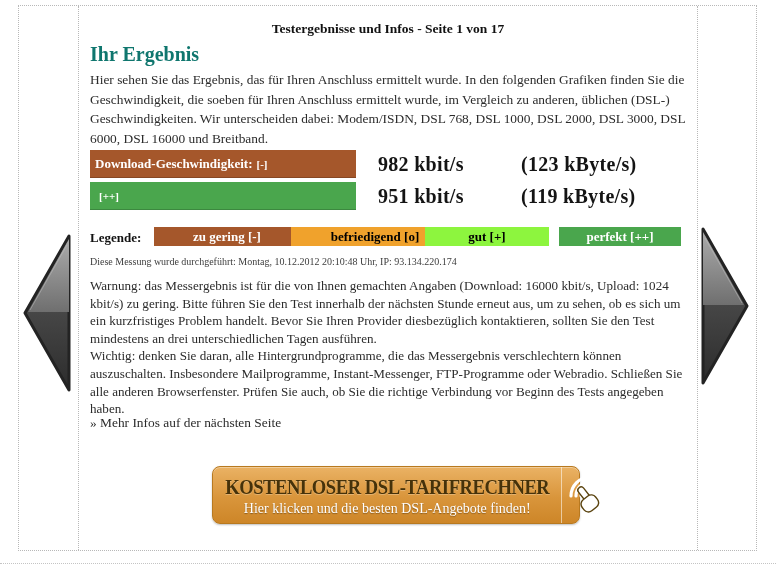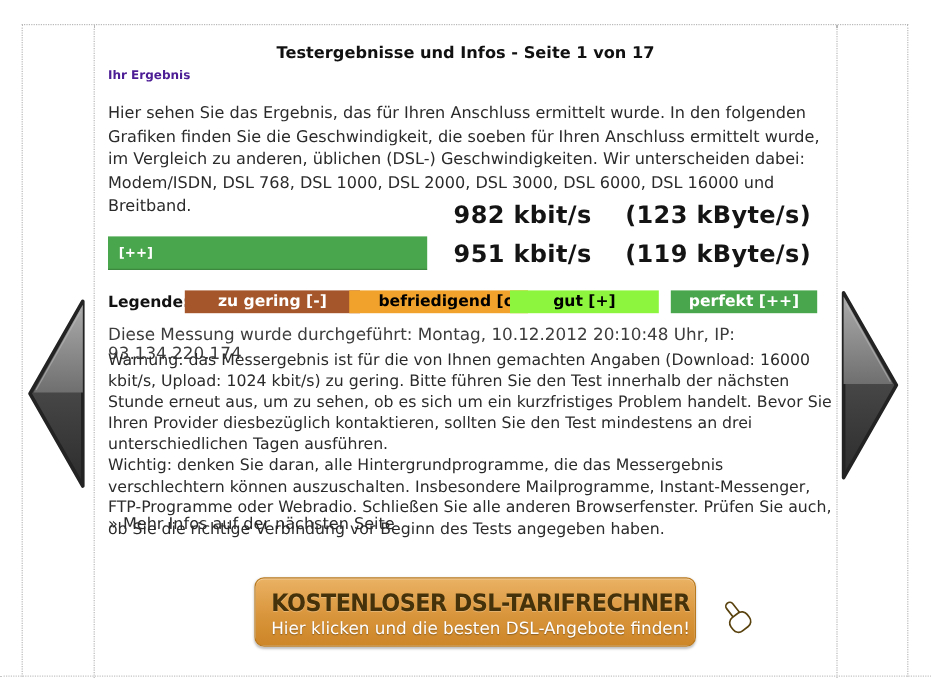--- a/index.html
+++ b/index.html
@@ -1,49 +1,49 @@
 <!DOCTYPE html>
 <html><head>
 <meta charset="utf-8">
 <style>
   html,body{margin:0;padding:0;background:#fff;}
   .page{position:relative;width:776px;height:565px;background:#fff;overflow:hidden;
         font-family:"DejaVu Sans","Liberation Sans",sans-serif;color:#2b2b2b;}
-  .board{position:absolute;left:18px;top:20px;width:739px;height:546px;
-         border:1px dotted #b8b8b8;box-sizing:border-box;}
+  .board{position:absolute;left:18px;top:5px;width:739px;height:546px;
+         border:1px dotted #b8b8b8;box-sizing:border-box;font-family:Liberation Serif, serif;}
   .col-left{position:absolute;left:0;top:0;width:59px;height:100%;}
   .col-right{position:absolute;right:0;top:0;width:60px;height:100%;}
   .content{position:absolute;left:59px;top:0;width:620px;height:100%;
            border-left:1px dotted #b8b8b8;border-right:1px dotted #b8b8b8;box-sizing:border-box;}
   .bottom-rule{position:absolute;left:0;top:563px;width:776px;border-top:1px dotted #c4c4c4;}
 
   .page-title{position:absolute;top:15px;left:0;width:100%;text-align:center;
               font-size:13.5px;font-weight:bold;color:#111;}
-  .section-heading{position:absolute;top:37px;left:11px;font-size:10px;font-weight:bold;color:#4c1d95;}
+  .section-heading{position:absolute;top:37px;left:11px;font-size:20px;font-weight:bold;color:#0f766e;}
   .intro{position:absolute;top:64px;left:11px;width:600px;font-size:13.4px;line-height:19.5px;color:#2b2b2b;}
 
   .bar{position:absolute;left:11px;width:266px;height:28px;box-sizing:border-box;
        display:flex;align-items:center;padding-left:5px;color:#fff;font-weight:bold;font-size:13px;
        border-bottom:1px solid rgba(0,0,0,0.18);}
   .bar .rating{font-size:11px;margin-left:4px;font-weight:bold;}
   .bar-download{top:144px;background:#a5572b;}
   .bar-upload{top:176px;background:#4aa64d;}
   .val{position:absolute;height:28px;line-height:28px;font-size:20px;font-weight:bold;color:#141414;letter-spacing:0.3px;}
   .val-d-kbit{top:144px;left:299px;}  .val-d-kbyte{top:144px;left:442px;}
   .val-u-kbit{top:176px;left:299px;}  .val-u-kbyte{top:176px;left:442px;}
 
   .legend-label{position:absolute;top:222px;left:11px;font-size:13px;font-weight:bold;color:#111;line-height:19px;}
   .legend-item{position:absolute;top:221px;height:19px;line-height:19px;text-align:center;
                font-size:13px;font-weight:bold;}
   .lg0{left:75px;width:146px;background:#a5572b;color:#ffffff;}
   .lg1{left:212px;width:130px;background:#f0a22c;color:#000000;padding-left:19px;}
   .lg2{left:346px;width:124px;background:#8df53e;color:#000000;}
   .lg3{left:480px;width:122px;background:#4aa64d;color:#ffffff;}
 
-  .measurement{position:absolute;top:250px;left:11px;font-size:14px;color:#3d3d3d;}
+  .measurement{position:absolute;top:250px;left:11px;font-size:10px;color:#3d3d3d;}
   .warning{position:absolute;top:271px;left:11px;width:606px;font-size:13.1px;line-height:17.6px;color:#2b2b2b;}
   .more-info{position:absolute;top:409px;left:11px;font-size:13.4px;color:#2b2b2b;cursor:pointer;}
 
   .banner{position:absolute;top:460px;left:133px;width:368px;height:58px;box-sizing:border-box;
           border:1px solid #b8791f;border-radius:8px;cursor:pointer;display:flex;
           background:linear-gradient(#eab264,#d9953b 55%,#cd8628);
           box-shadow:0 1px 2px rgba(0,0,0,0.25), inset 0 1px 0 rgba(255,255,255,0.35);}
   .banner-text{flex:1;display:flex;flex-direction:column;justify-content:center;align-items:center;padding-top:2px;}
   .banner-title{font-size:20px;font-weight:bold;letter-spacing:-0.5px;color:#46320a;
                 transform:scaleX(0.93);text-shadow:0 1px 0 rgba(255,255,255,0.25);white-space:nowrap;}
@@ -77,20 +77,24 @@
         <polygon points="47,6 6,79 47,79" fill="url(#gLight)"></polygon>
         <line x1="8" y1="77" x2="45" y2="12" stroke="#c2c2c2" stroke-width="1" opacity="0.5"></line>
       </svg>
     </div>
 
     <div class="content">
       <div class="page-title">Testergebnisse und Infos - Seite 1 von 17</div>
       <div class="section-heading">Ihr Ergebnis</div>
       <div class="intro">Hier sehen Sie das Ergebnis, das für Ihren Anschluss ermittelt wurde. In den folgenden Grafiken finden Sie die Geschwindigkeit, die soeben für Ihren Anschluss ermittelt wurde, im Vergleich zu anderen, üblichen (DSL-) Geschwindigkeiten. Wir unterscheiden dabei: Modem/ISDN, DSL 768, DSL 1000, DSL 2000, DSL 3000, DSL 6000, DSL 16000 und Breitband.</div>
 
+      <div class="bar bar-download">
+        <span>Download-Geschwindigkeit:</span>
+        <span class="rating">[-]</span>
+      </div>
       <div class="val val-d-kbit">982 kbit/s</div>
       <div class="val val-d-kbyte">(123 kByte/s)</div>
 
       <div class="bar bar-upload">
         <span class="rating">[++]</span>
       </div>
       <div class="val val-u-kbit">951 kbit/s</div>
       <div class="val val-u-kbyte">(119 kByte/s)</div>
 
       <div class="legend-label">Legende:</div>

